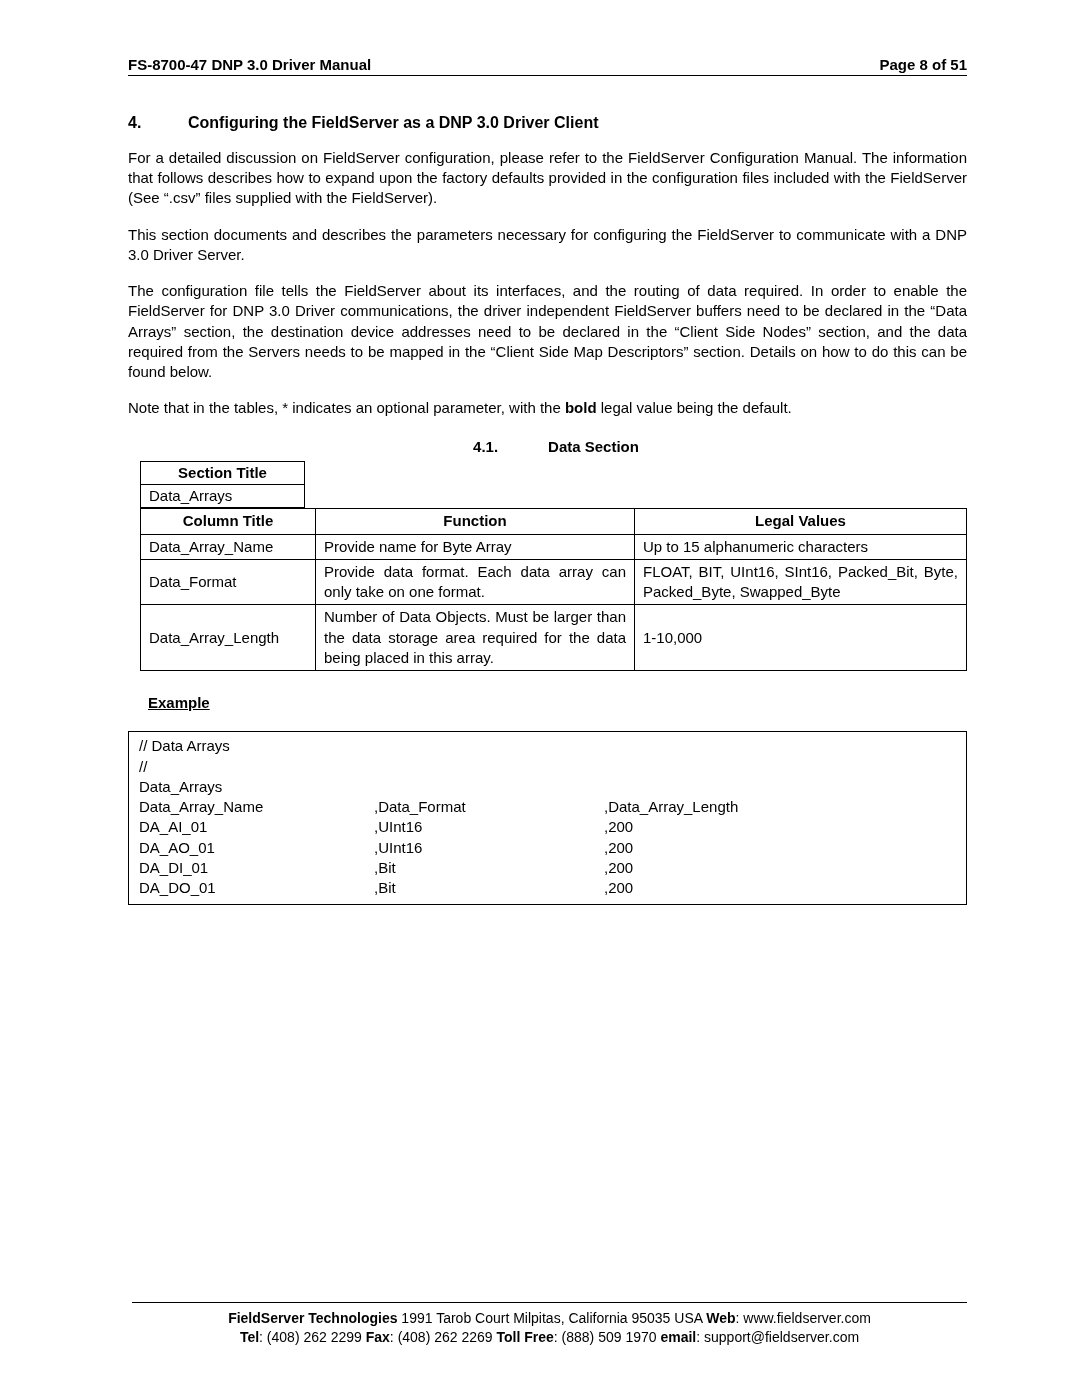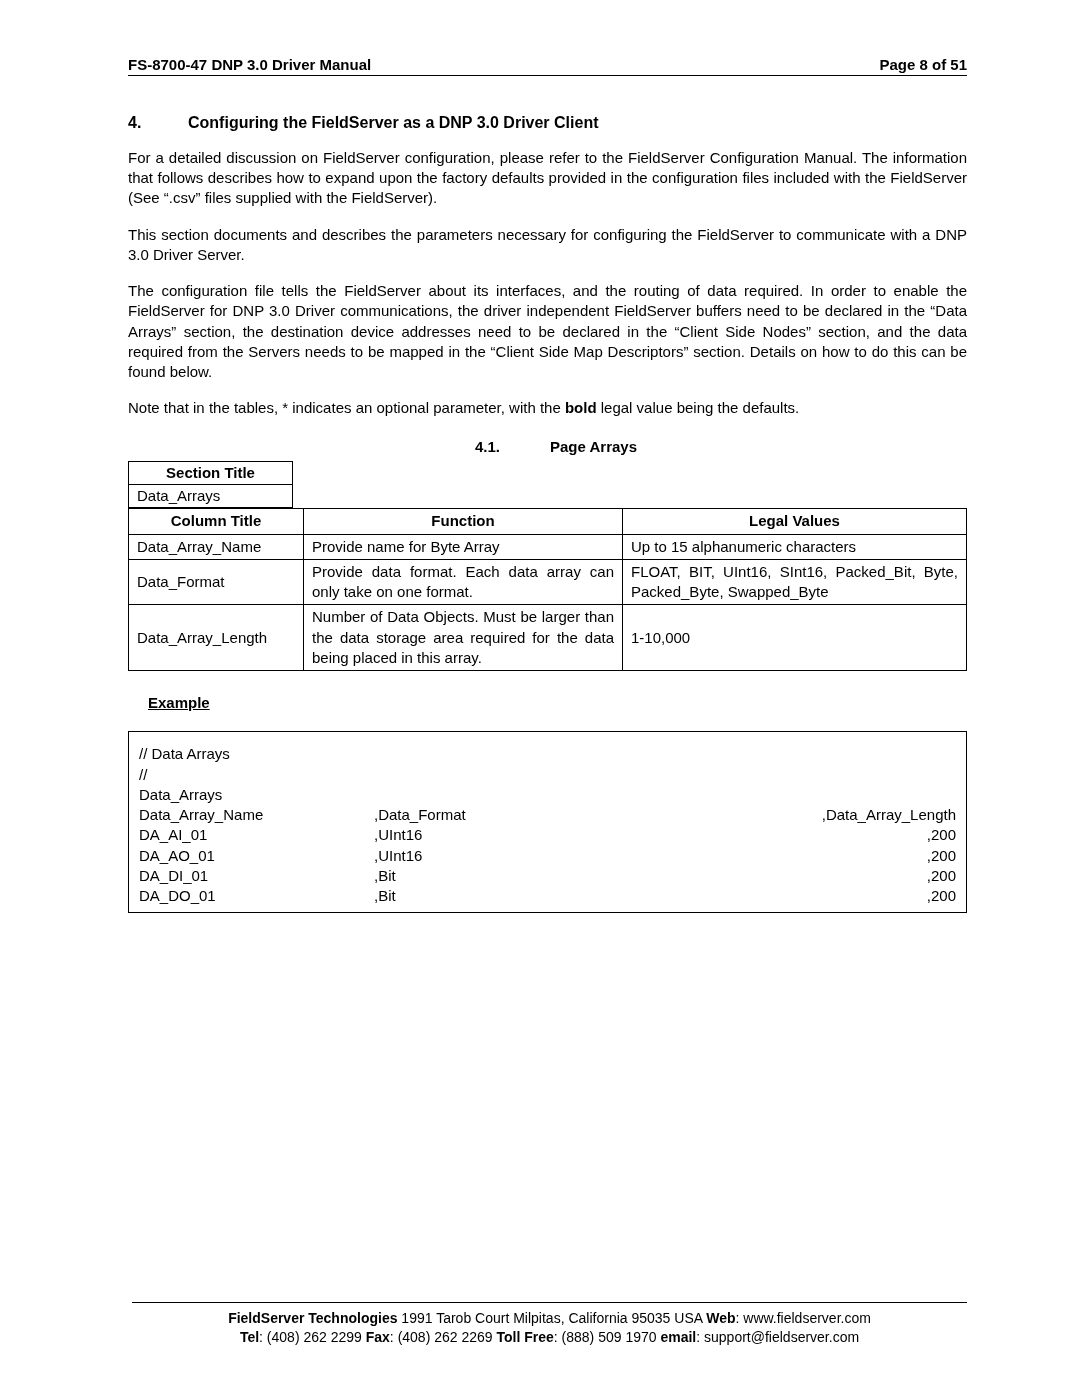--- a/index.html
+++ b/index.html
@@ -45,21 +45,21 @@
   .sub-title .num   { width: 75px; flex: 0 0 75px; }
   p.para {
     text-align: justify;
     margin: 0 0 16px 0;
   }
   p.note { margin-bottom: 6px; }
   .bold { font-weight: bold; }
 
   
   table { border-collapse: collapse; }
-  .tbl-wrap { margin-top: 3px; margin-bottom: 22px; }
+  .tbl-wrap { margin-top: 3px; margin-bottom: 22px; margin-left: 12px; }
   .tbl-small { width: 165px; }
   .tbl-small th, .tbl-small td {
     border: 1px solid #000;
     padding: 1px 8px;
     text-align: left;
   }
   .tbl-small th { background:#fff; font-weight: bold; text-align:center; }
   .tbl-main { width: 100%; }
   .tbl-main th, .tbl-main td {
     border: 1px solid #000;
@@ -72,26 +72,26 @@
   .just { text-align: justify; }
 
   .example {
     font-weight: bold;
     text-decoration: underline;
     padding-left: 20px;
     margin-bottom: 18px;
   }
   .code-box {
     border: 1px solid #000;
-    padding: 12px 10px 6px 10px;
+    padding: 4px 10px 6px 10px;
   }
   .code-box .row { display: flex; }
   .code-box .c0 { width: 235px; flex: 0 0 235px; }
   .code-box .c1 { width: 230px; flex: 0 0 230px; }
-  .code-box .c2 { flex: 1; text-align: right; }
+  .code-box .c2 { flex: 1; }
   .slashes { padding-left: 0; }
 
   
   .ftr {
     position: absolute;
     left: 132px; right: 113px;
     bottom: 50px;
     border-top: 1.3px solid #000;
     padding-top: 6px;
     text-align: center;
@@ -113,26 +113,26 @@
   <div class="sec-title">
     <span class="num">4.</span>
     <span class="label">Configuring the FieldServer as a DNP 3.0 Driver Client</span>
   </div>
 
   <p class="para">For a detailed discussion on FieldServer configuration, please refer to the FieldServer Configuration Manual.  The information that follows describes how to expand upon the factory defaults provided in the configuration files included with the FieldServer (See “.csv” files supplied with the FieldServer).</p>
   <p class="para">This section documents and describes the parameters necessary for configuring the FieldServer to communicate with a DNP 3.0 Driver Server.</p>
   <p class="para">The configuration file tells the FieldServer about its interfaces, and the routing of data required. In order to enable the FieldServer for DNP 3.0 Driver communications, the driver independent FieldServer buffers need to be declared in the “Data Arrays” section, the destination device addresses need to be declared in the “Client Side Nodes” section, and the data required from the Servers needs to be mapped in the “Client Side Map Descriptors” section.  Details on how to do this can be found below.</p>
 
   <p class="para note">
-    <span>Note that in the tables, * indicates an optional parameter, with the </span><span class="bold">bold</span><span> legal value being the defaults.</span>
+    <span>Note that in the tables, * indicates an optional parameter, with the </span><span class="bold">bold</span><span> legal value being the default.</span>
   </p>
 
   <div class="sub-title">
     <span class="num">4.1.</span>
-    <span>Page Arrays</span>
+    <span>Data Section</span>
   </div>
 
   <div class="tbl-wrap">
     <table class="tbl-small">
       <tbody>
           <tr>
             <th>Section Title</th>
           </tr>
       <tr>
             <td>Data_Arrays</td>

